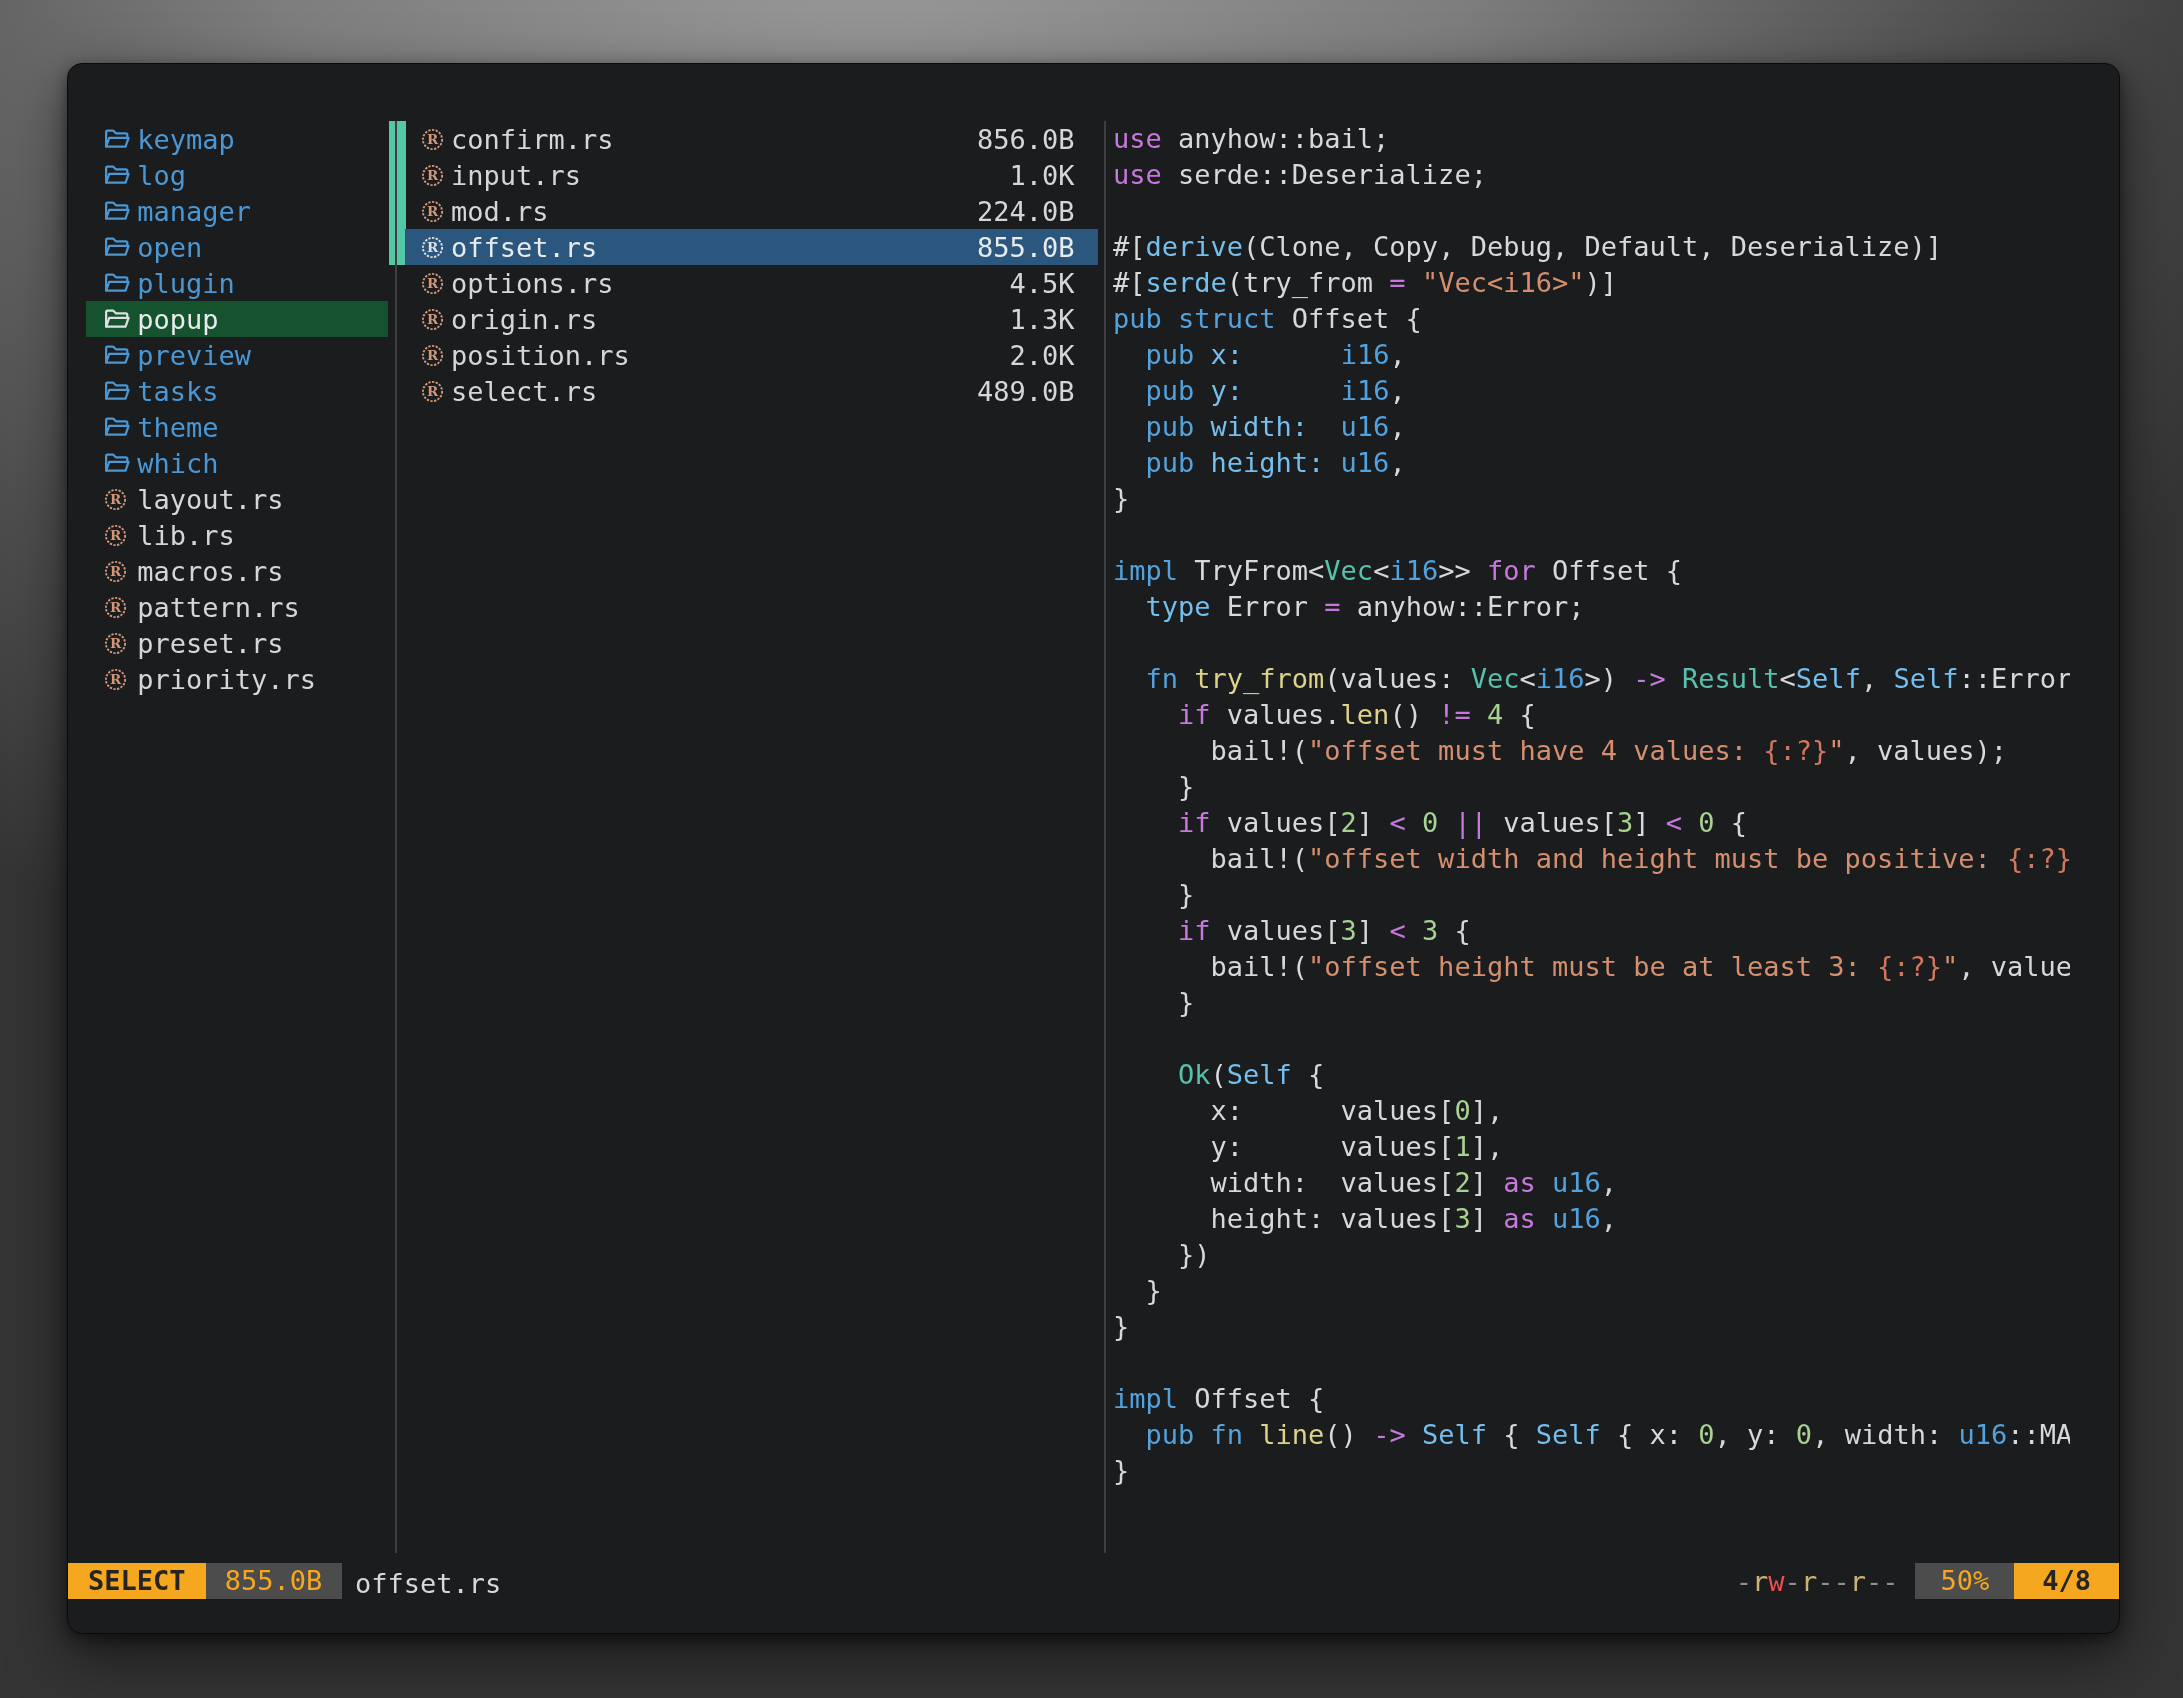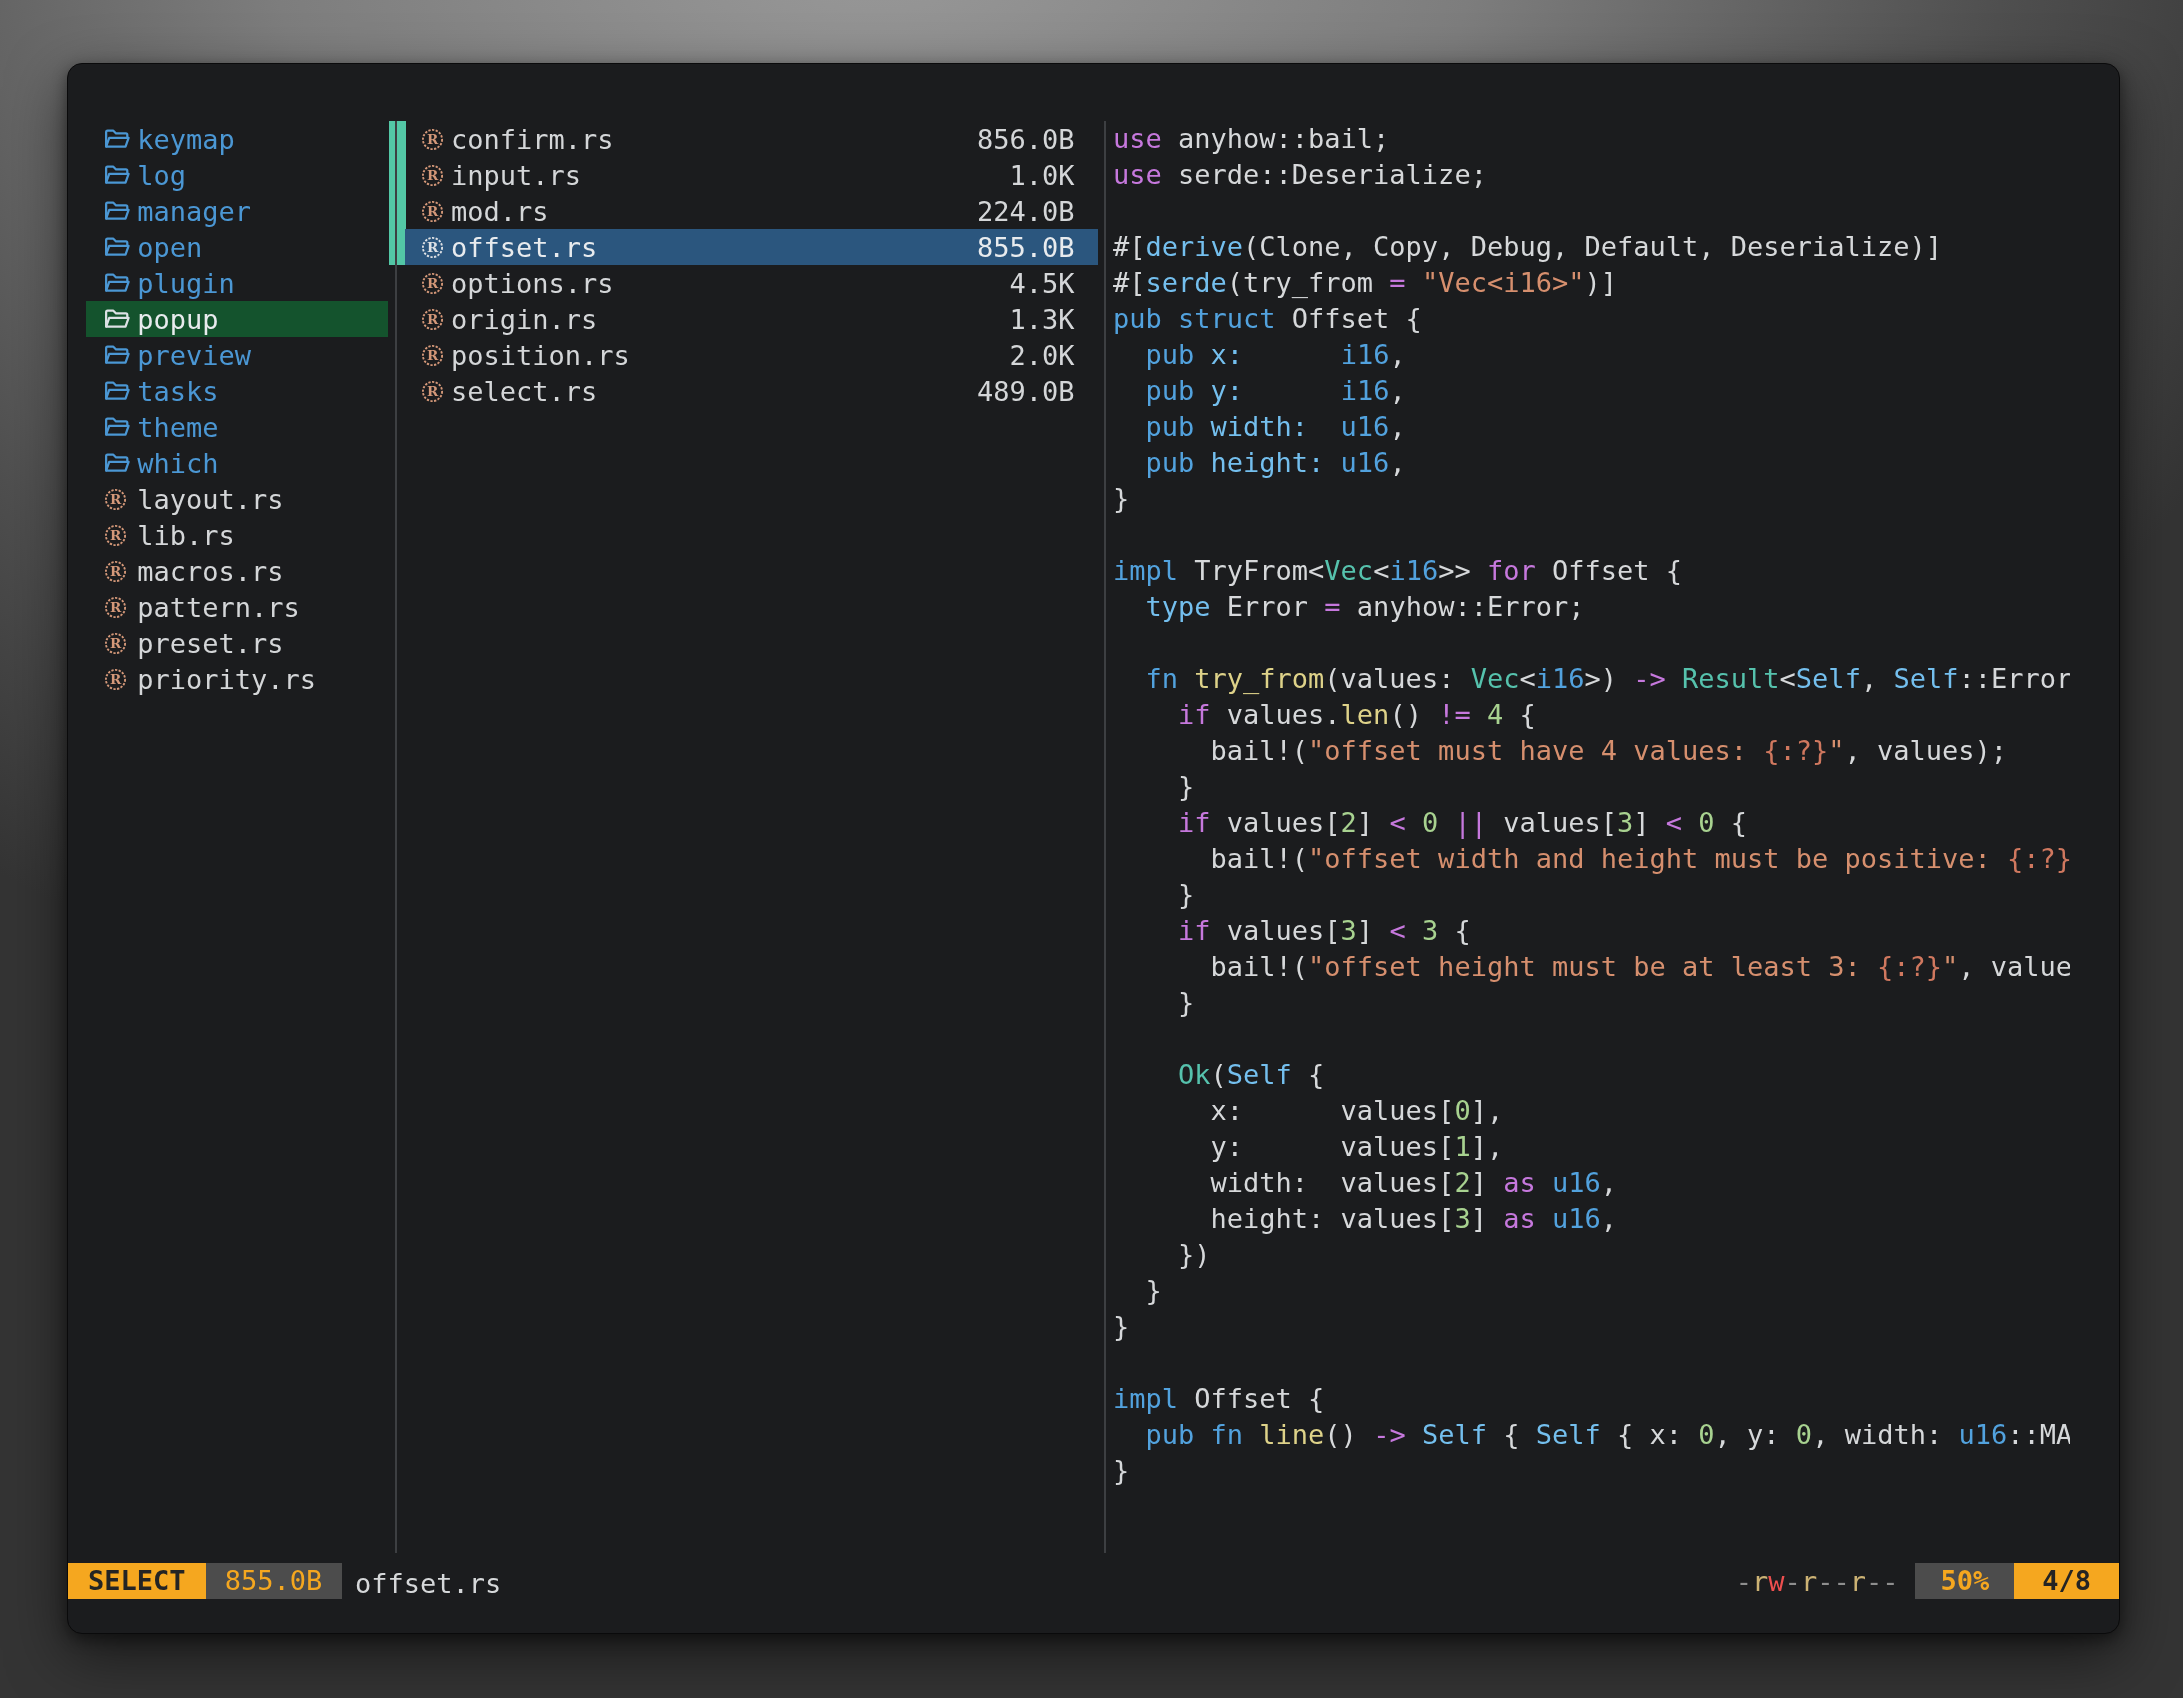--- a/index.html
+++ b/index.html
@@ -53,21 +53,21 @@
   .statusbar{position:absolute;left:0;right:0;top:1499px;height:36px;display:flex;align-items:flex-end;font-size:27px;}
   .badge{display:inline-block;height:36px;line-height:36px;}
   .badge-mode{background:#f5a71f;color:#242424;font-weight:bold;padding:0 20px;}
   .badge-size{background:#4c4c4c;color:#f5a71f;padding:0 19.3px;}
   .sb-filename{color:#d6d8da;margin-left:13.4px;}
   .sb-right{margin-left:auto;display:flex;align-items:center;}
   .sb-perms{margin-right:17px;}
   .p-d{color:#8e8e8e;}
   .p-r{color:#ccb274;}
   .p-w{color:#ee4f4f;}
-  .badge-pct{background:#4c4c4c;color:#f5a71f;padding:0 25px;font-weight:bold;}
+  .badge-pct{background:#4c4c4c;color:#f5a71f;padding:0 25px;}
   .badge-pos{background:#f5a71f;color:#242424;font-weight:bold;padding:0 28px;}
 </style>
 </head>
 <body>
 
 <div class="desktop">
   <div class="window">
 
     <div class="sidebar" id="sidebar">
         <div class="row dir"><span class="icon"><svg viewBox="0 0 24 22" width="28.5" height="26">

